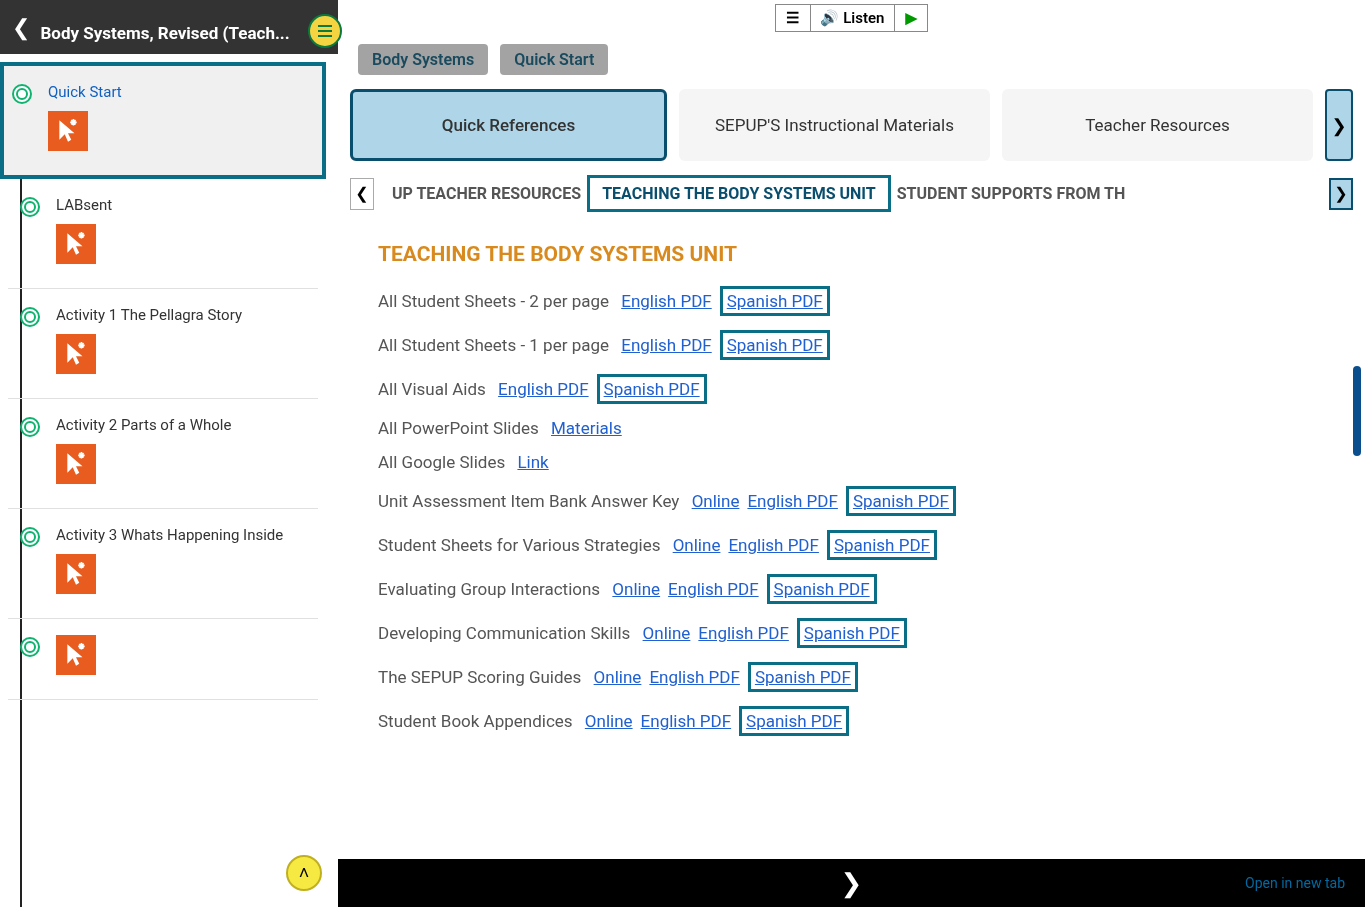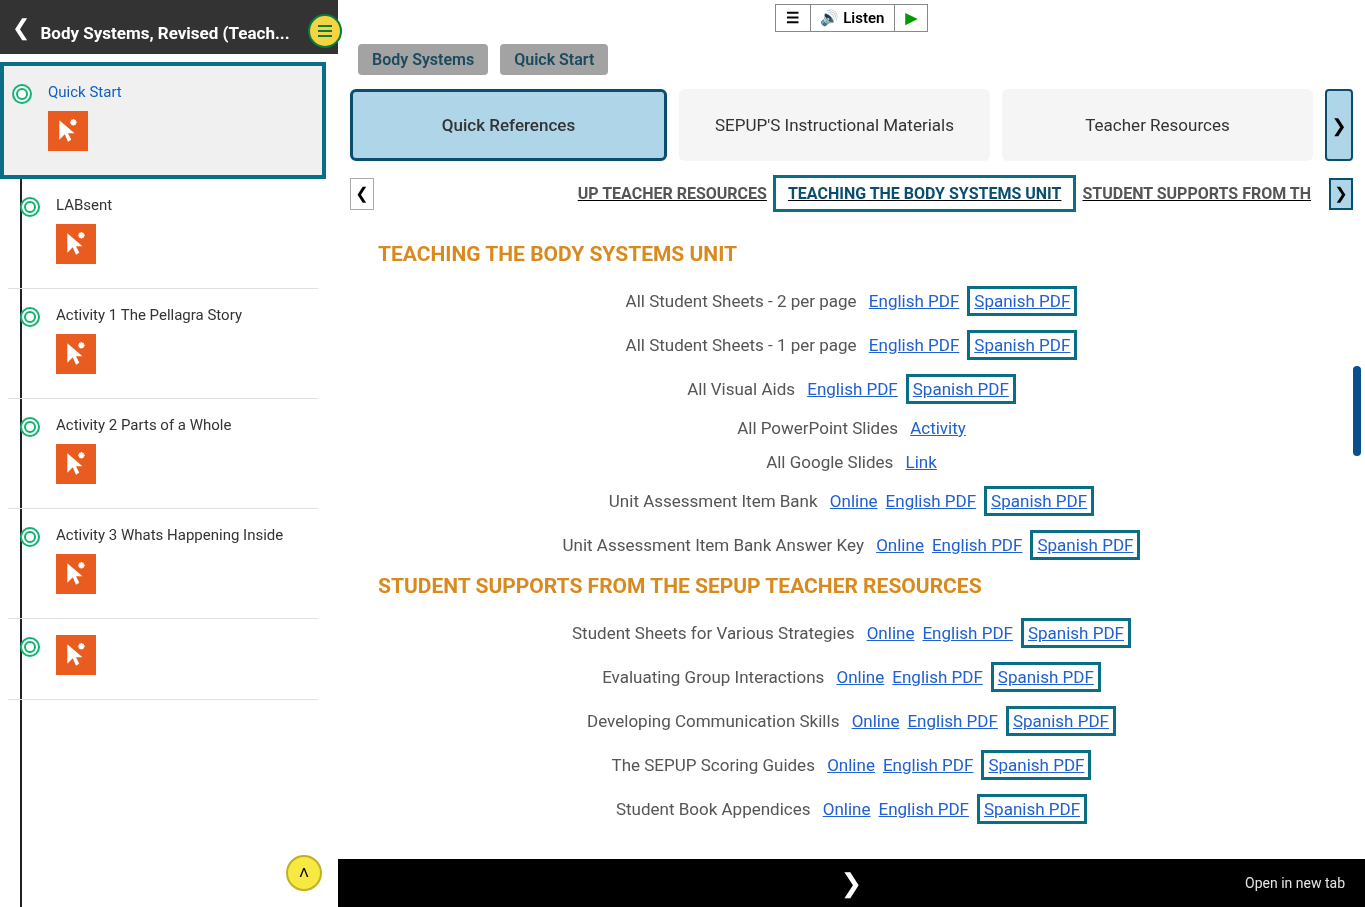--- a/index.html
+++ b/index.html
@@ -46,36 +46,36 @@
 .breadcrumbs { display: flex; gap: 12px; padding: 8px 20px 14px; }
 .crumb { background: #a3a3a3; padding: 6px 14px; border-radius: 4px; font-size: 16px; font-weight: 600; color: #1a4a5e; }
 
 .tabs-row { display: flex; gap: 12px; padding: 0 12px; align-items: stretch; position: relative; }
 .main-tab { flex: 1; background: #f5f5f5; height: 72px; display: flex; align-items: center; justify-content: center; border-radius: 6px; font-size: 17px; color: #333; cursor: pointer; }
 .main-tab.active { background: #afd5e8; border: 3px solid #0a4e6e; font-weight: 500; }
 .tab-arrow { width: 28px; background: #afd5e8; border: 2px solid #0a4e6e; border-radius: 4px; display: flex; align-items: center; justify-content: center; font-size: 18px; cursor: pointer; }
 
 .subnav { display: flex; align-items: center; gap: 12px; padding: 14px 12px; position: relative; }
 .subnav-arrow { width: 24px; height: 32px; border: 1px solid #aaa; display: flex; align-items: center; justify-content: center; cursor: pointer; font-size: 16px; }
-.subnav-items { display: flex; align-items: center; flex: 1; justify-content: flex-end; z-index: 1; text-decoration: underline; }
+.subnav-items { display: flex; align-items: center; flex: 1; justify-content: flex-start; z-index: 1; }
 .subnav-item { background: #fff; padding: 0 6px; font-size: 16px; font-weight: 700; color: #555; white-space: nowrap; }
 .subnav-item.active { border: 3px solid #0a6e87; color: #0a4e6e; padding: 6px 12px; }
 .subnav-arrow.right-active { background: #afd5e8; border: 2px solid #0a4e6e; }
 
 .content { padding: 4px 40px 20px; overflow-y: auto; flex: 1; position: relative; }
 .content h2 { color: #d88a1f; font-size: 21px; font-weight: 700; margin-bottom: 20px; margin-top: 12px; }
-.content-row { font-size: 17px; color: #555; margin-bottom: 14px; text-align: center; }
+.content-row { font-size: 17px; color: #555; margin-bottom: 14px; }
 .content-row a { color: #2060d0; text-decoration: underline; margin-left: 8px; }
 .content-row a.boxed { border: 3px solid #0a6e87; padding: 2px 4px; display: inline-block; }
 
 .scroll-ind { position: absolute; right: 4px; top: 140px; width: 8px; height: 90px; background: #0a4e8e; border-radius: 4px; }
 
 .footer { height: 48px; background: #000; display: flex; align-items: center; justify-content: center; color: #fff; position: relative; }
 .footer .next-arrow { font-size: 26px; cursor: pointer; }
-.footer-text { position: absolute; right: 20px; color: #e5e5e5; font-size: 14px; }
+.footer-text { position: absolute; right: 20px; color: #0369a1; font-size: 14px; }
 
 .cursor-icon { fill: #fff; }
 </style>
 </head>
 <body>
 
 <div class="app">
 
   <div class="sidebar">
     <div class="sidebar-header">
@@ -174,25 +174,23 @@
       </div>
       <div class="subnav-arrow right-active">❯</div>
     </div>
 
     <div class="content" id="content-area">
       <div class="scroll-ind"></div>
     <h2>TEACHING THE BODY SYSTEMS UNIT</h2>
         <div class="content-row"><span>All Student Sheets - 2 per page</span> <a href="#" class="">English PDF</a><a href="#" class="boxed">Spanish PDF</a></div>
         <div class="content-row"><span>All Student Sheets - 1 per page</span> <a href="#" class="">English PDF</a><a href="#" class="boxed">Spanish PDF</a></div>
         <div class="content-row"><span>All Visual Aids</span> <a href="#" class="">English PDF</a><a href="#" class="boxed">Spanish PDF</a></div>
-        <div class="content-row"><span>All PowerPoint Slides</span> <a href="#" class="">Activity</a></div>
+        <div class="content-row"><span>All PowerPoint Slides</span> <a href="#" class="">Materials</a></div>
         <div class="content-row"><span>All Google Slides</span> <a href="#" class="">Link</a></div>
-        <div class="content-row"><span>Unit Assessment Item Bank</span> <a href="#" class="">Online</a><a href="#" class="">English PDF</a><a href="#" class="boxed">Spanish PDF</a></div>
         <div class="content-row"><span>Unit Assessment Item Bank Answer Key</span> <a href="#" class="">Online</a><a href="#" class="">English PDF</a><a href="#" class="boxed">Spanish PDF</a></div>
-        <h2>STUDENT SUPPORTS FROM THE SEPUP TEACHER RESOURCES</h2>
         <div class="content-row"><span>Student Sheets for Various Strategies</span> <a href="#" class="">Online</a><a href="#" class="">English PDF</a><a href="#" class="boxed">Spanish PDF</a></div>
         <div class="content-row"><span>Evaluating Group Interactions</span> <a href="#" class="">Online</a><a href="#" class="">English PDF</a><a href="#" class="boxed">Spanish PDF</a></div>
         <div class="content-row"><span>Developing Communication Skills</span> <a href="#" class="">Online</a><a href="#" class="">English PDF</a><a href="#" class="boxed">Spanish PDF</a></div>
         <div class="content-row"><span>The SEPUP Scoring Guides</span> <a href="#" class="">Online</a><a href="#" class="">English PDF</a><a href="#" class="boxed">Spanish PDF</a></div>
         <div class="content-row"><span>Student Book Appendices</span> <a href="#" class="">Online</a><a href="#" class="">English PDF</a><a href="#" class="boxed">Spanish PDF</a></div>
       </div>
 
     <div class="footer">
       <span class="next-arrow">❯</span>
       <span class="footer-text">Open in new tab</span>

